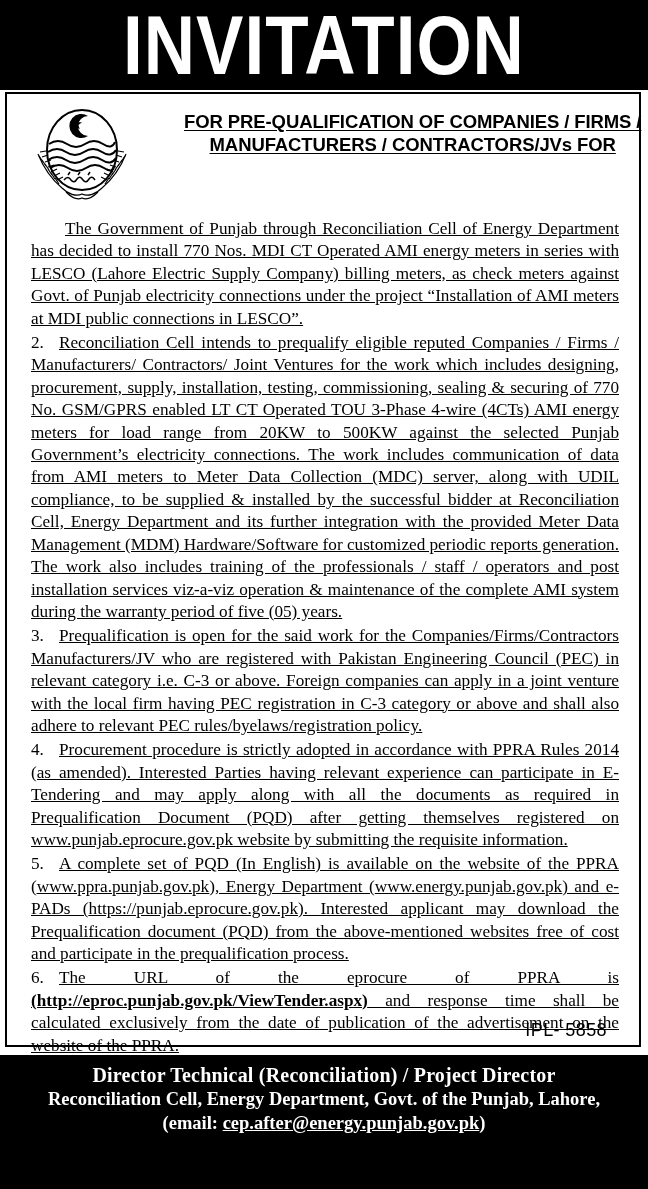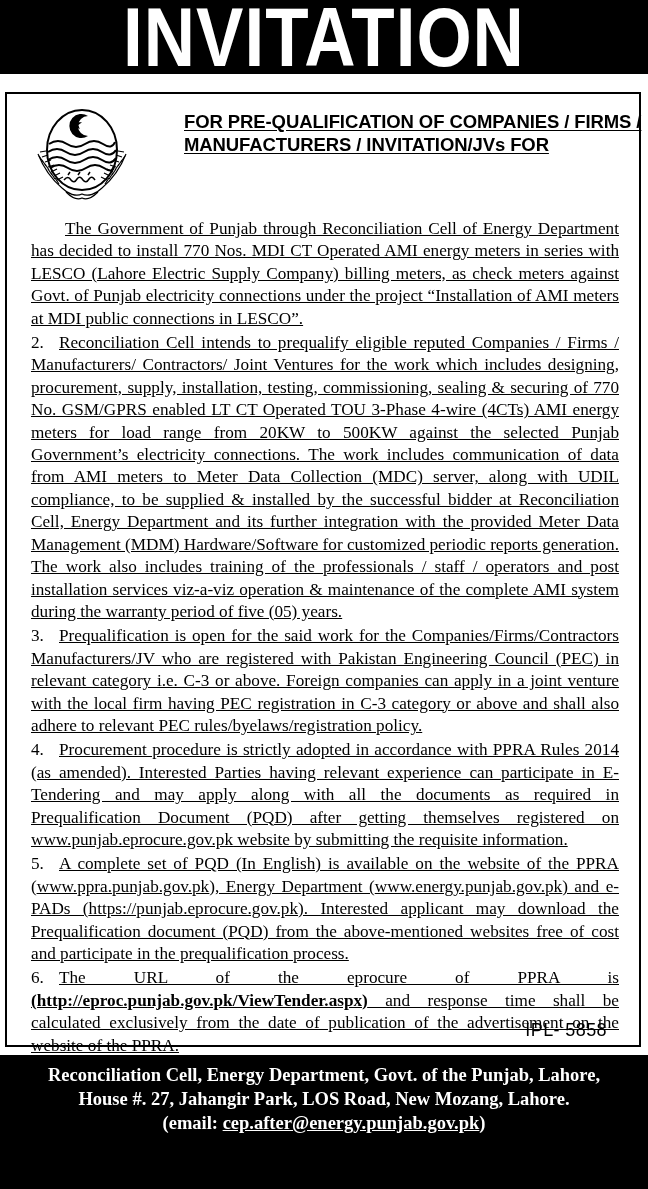--- a/index.html
+++ b/index.html
@@ -16,21 +16,21 @@
     overflow: hidden;
     font-family: "Liberation Serif", "DejaVu Serif", serif;
     color: #000000;
   }
 
   
   .top-banner {
     position: absolute;
     left: 0; top: 0;
     width: 648px;
-    height: 74px;
+    height: 90px;
     background: #000000;
     display: flex;
     align-items: center;
     justify-content: center;
   }
   .top-banner-title {
     font-family: "Liberation Sans", "DejaVu Sans", sans-serif;
     font-weight: bold;
     font-size: 71px;
     line-height: 1;
@@ -66,21 +66,21 @@
     justify-content: center;
     padding-top: 2px;
   }
   .emblem {
     width: 108px;
     height: 104px;
     display: block;
   }
   .title-wrap {
     flex: 1 1 auto;
-    text-align: left;
+    text-align: center;
     padding-top: 10px;
     padding-right: 4px;
     margin-left: 43px;
   }
   .title-line {
     font-family: "Liberation Sans", "DejaVu Sans", sans-serif;
     font-weight: bold;
     font-size: 18.5px;
     line-height: 23px;
     letter-spacing: -0.1px;
@@ -204,21 +204,21 @@
 
           <g stroke="#000" stroke-width="1.5" fill="none">
             <path d="M36 78 q4 -5 7 0 q3 4 6 -1 q3 -4 6 1 q3 4 6 -1 q3 -4 6 1"></path>
             <path d="M40 73 l2 -3 M50 73 l2 -3 M60 73 l2 -3"></path>
           </g>
         </svg>
       </div>
 
       <div class="title-wrap">
         <div class="title-line">FOR PRE-QUALIFICATION OF COMPANIES / FIRMS /</div>
-        <div class="title-line">MANUFACTURERS / INVITATION/JVs FOR</div>
+        <div class="title-line">MANUFACTURERS / CONTRACTORS/JVs FOR</div>
       </div>
     </div>
 
     <div class="body-text">
 
       <p class="para first"><span>The Government of Punjab through Reconciliation Cell of Energy Department has decided to install 770 Nos. MDI CT Operated AMI energy meters in series with LESCO (Lahore Electric Supply Company) billing meters, as check meters against Govt. of Punjab electricity connections under the project “Installation of AMI meters at MDI public connections in LESCO”.</span></p>
 
       <p class="para"><span class="num">2.</span><span>Reconciliation Cell intends to prequalify eligible reputed Companies / Firms / Manufacturers/ Contractors/ Joint Ventures for the work which includes designing, procurement, supply, installation, testing, commissioning, sealing &amp; securing of 770 No. GSM/GPRS enabled LT CT Operated TOU 3-Phase 4-wire (4CTs) AMI energy meters for load range from 20KW to 500KW against the selected Punjab Government’s electricity connections. The work includes communication of data from AMI meters to Meter Data Collection (MDC) server, along with UDIL compliance, to be supplied &amp; installed by the successful bidder at Reconciliation Cell, Energy Department and its further integration with the provided Meter Data Management (MDM) Hardware/Software for customized periodic reports generation. The work also includes training of the professionals / staff / operators and post installation services viz-a-viz operation &amp; maintenance of the complete AMI system during the warranty period of five (05) years.</span></p>
 
       <p class="para"><span class="num">3.</span><span>Prequalification is open for the said work for the Companies/Firms/Contractors Manufacturers/JV who are registered with Pakistan Engineering Council (PEC) in relevant category i.e. C-3 or above. Foreign companies can apply in a joint venture with the local firm having PEC registration in C-3 category or above and shall also adhere to relevant PEC rules/byelaws/registration policy.</span></p>
@@ -230,18 +230,18 @@
       <p class="para"><span class="num">6.</span><span>The URL of the eprocure of PPRA is </span><span class="b">(http://eproc.punjab.gov.pk/ViewTender.aspx)</span><span> and response time shall be calculated exclusively from the date of publication of the advertisement on the website of the PPRA.</span></p>
 
       <p class="para"><span class="num">7.</span><span>The complete EOI application, in accordance with the instructions provided in the document, shall be submitted online via E-Pak Acquisition and Disposal System (EPADS) portal at </span><span class="u">https://punjab.eprocure.gov.pk</span><span> by </span><span class="hl">November 20, 2025</span><span>, at </span><span class="hl">03:00 PM</span><span>. The PQDs will be opened on the same day at </span><span class="hl">03:30 PM</span><span> in the presence of bidders or their authorized representatives who wish to attend, at the address mentioned below.</span></p>
 
     </div>
 
     <div class="ipl">IPL- 5858</div>
   </div>
 
   <div class="bottom-banner">
+    <div class="foot-line l1">Director Technical (Reconciliation) / Project Director</div>
     <div class="foot-line l2">Reconciliation Cell, Energy Department, Govt. of the Punjab, Lahore,</div>
-    <div class="foot-line l3">House #. 27, Jahangir Park, LOS Road, New Mozang, Lahore.</div>
     <div class="foot-line l5"><span>(email: </span><span class="foot-email-u">cep.after@energy.punjab.gov.pk</span><span>)</span></div>
   </div>
 
 </div>
 
 </body></html>

